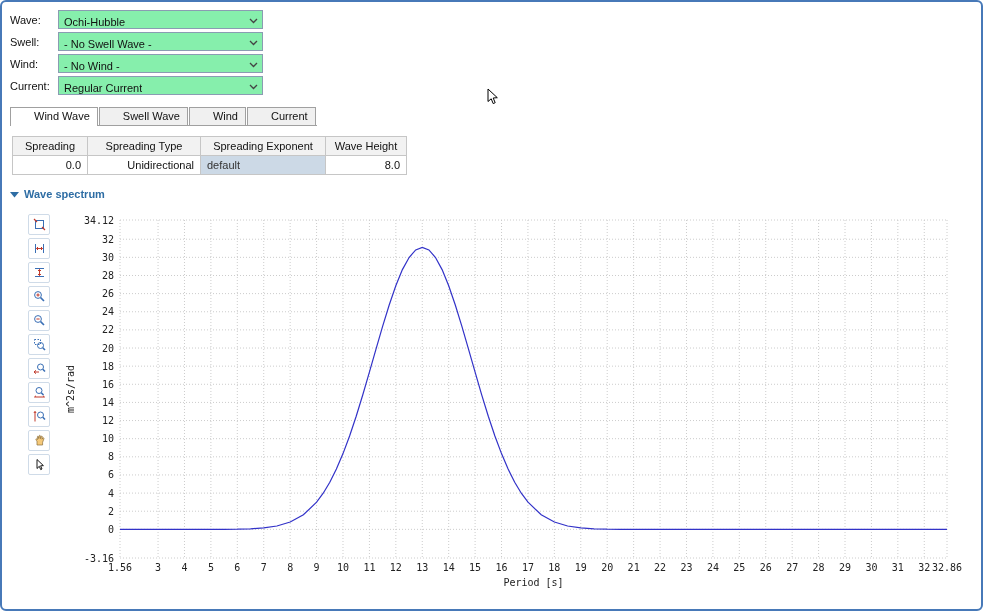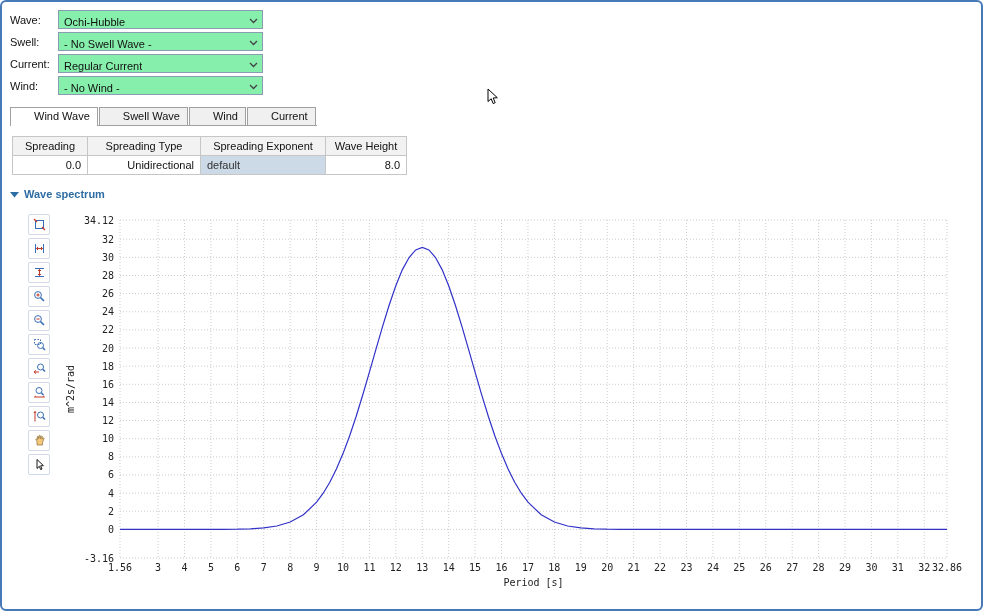--- a/index.html
+++ b/index.html
@@ -64,34 +64,34 @@
     <div class="combo">
       <span class="combo-value">- No Swell Wave -</span>
       <span class="combo-arrow">
         <svg width="9" height="6" viewBox="0 0 9 6">
             <path d="M1,1 L4.5,4.5 L8,1" fill="none" stroke="#444" stroke-width="1.3"></path>
           </svg>
       </span>
     </div>
   </div>
   <div class="form-row">
-    <label>Current:</label>
+    <label>Wind:</label>
     <div class="combo">
-      <span class="combo-value">Regular Current</span>
+      <span class="combo-value">- No Wind -</span>
       <span class="combo-arrow">
         <svg width="9" height="6" viewBox="0 0 9 6">
             <path d="M1,1 L4.5,4.5 L8,1" fill="none" stroke="#444" stroke-width="1.3"></path>
           </svg>
       </span>
     </div>
   </div>
   <div class="form-row">
-    <label>Wind:</label>
+    <label>Current:</label>
     <div class="combo">
-      <span class="combo-value">- No Wind -</span>
+      <span class="combo-value">Regular Current</span>
       <span class="combo-arrow">
         <svg width="9" height="6" viewBox="0 0 9 6">
             <path d="M1,1 L4.5,4.5 L8,1" fill="none" stroke="#444" stroke-width="1.3"></path>
           </svg>
       </span>
     </div>
   </div>
 
   <div class="tabs">
     <div class="tab selected">Wind Wave</div>

